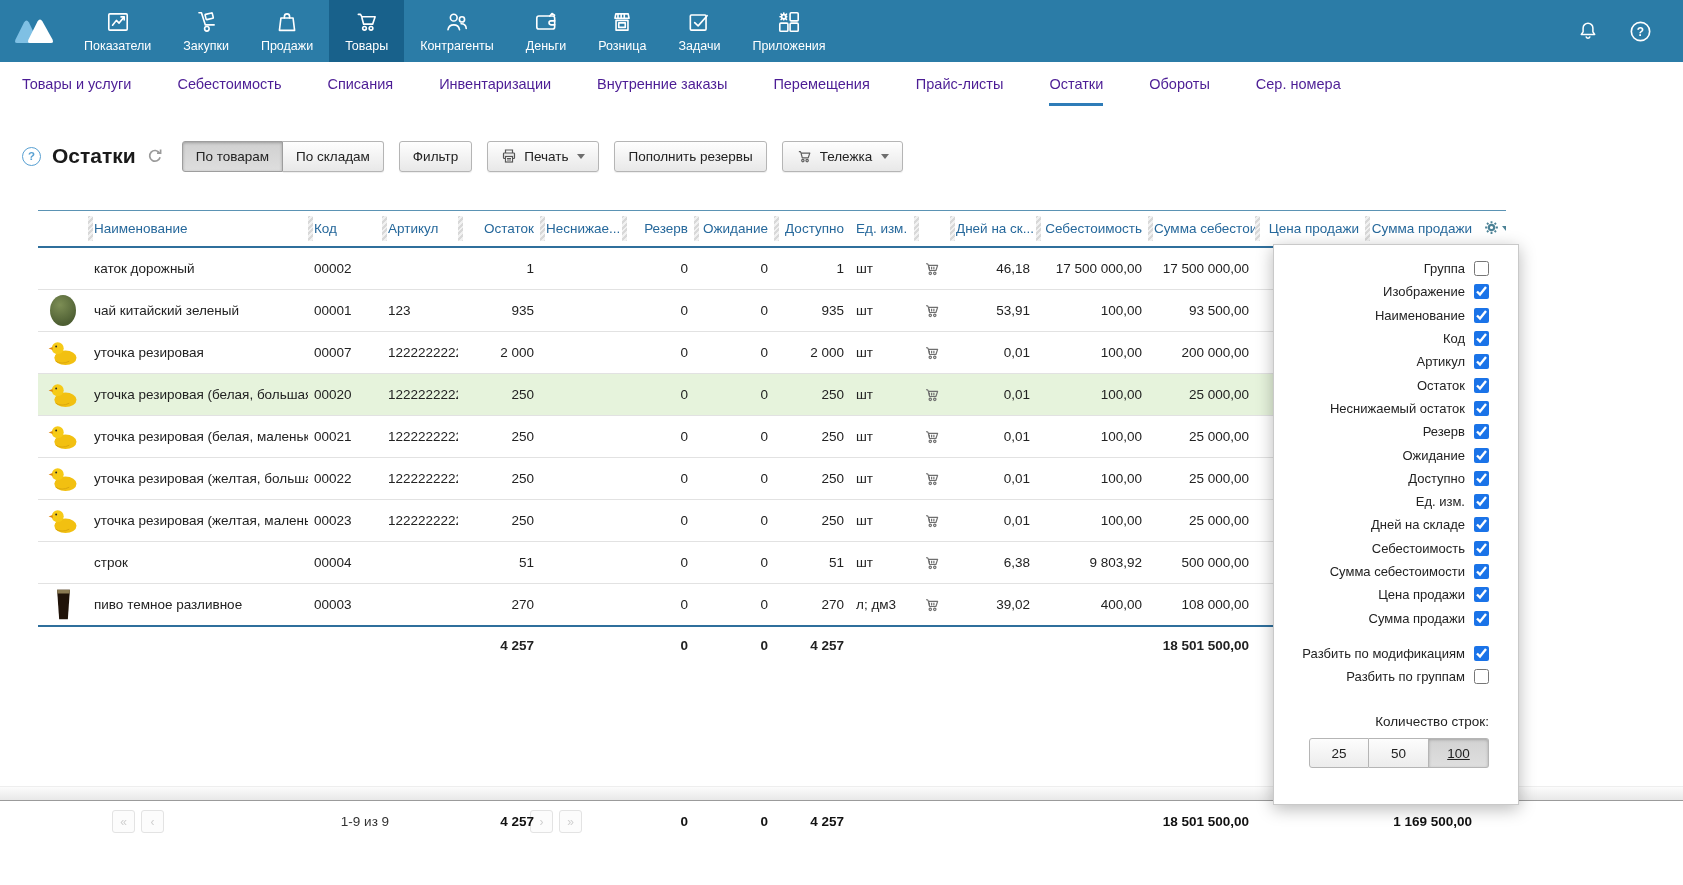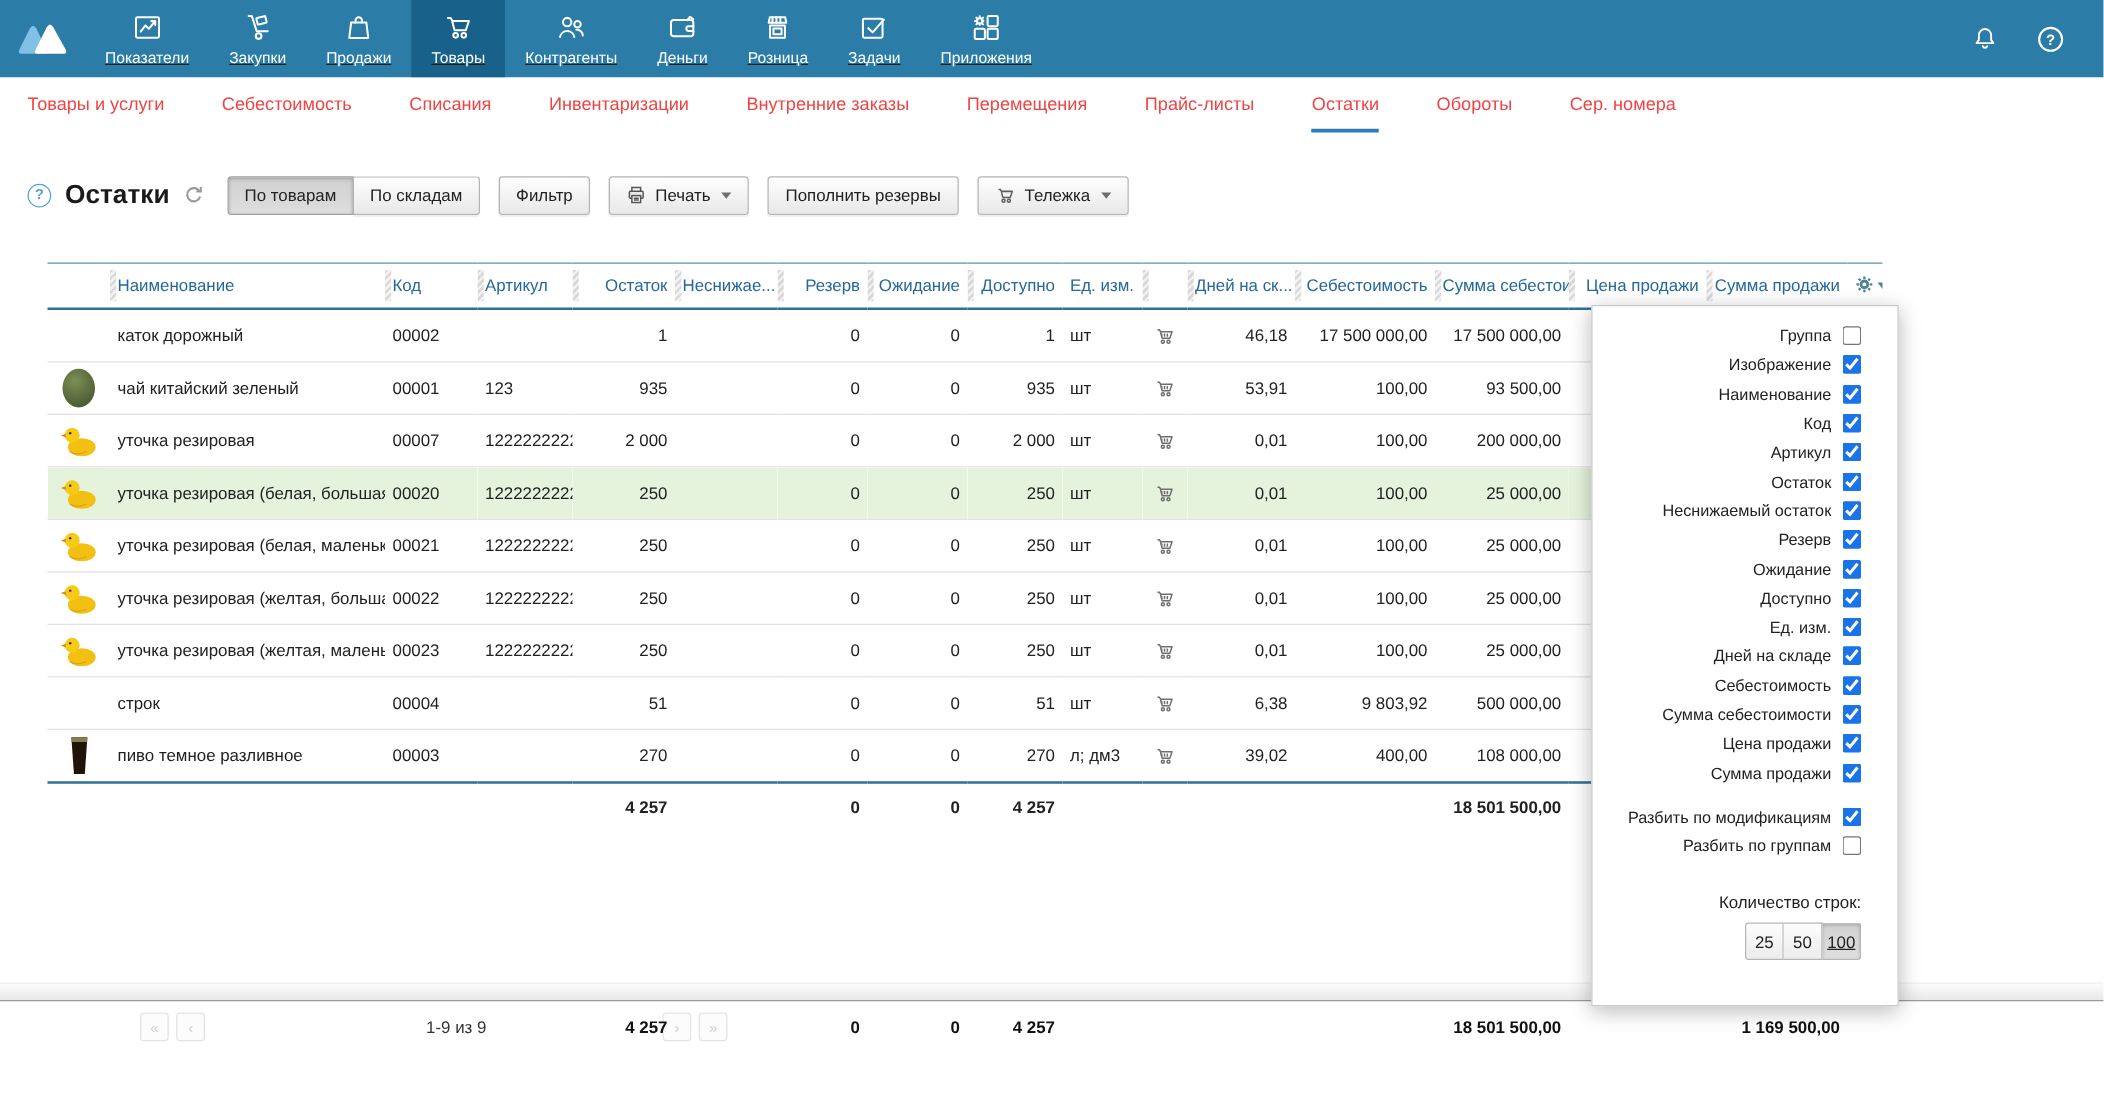--- a/index.html
+++ b/index.html
@@ -2,34 +2,34 @@
 <html><head>
 <meta charset="utf-8">
 <style>
   html,body{margin:0;padding:0;background:#fff;}
   #page{position:relative;width:1683px;height:885px;background:#fff;overflow:hidden;
         font-family:"Liberation Sans",sans-serif;color:#222;}
 
   
   .topnav{position:absolute;left:0;top:0;width:1683px;height:62px;background:#2b7ca7;display:flex;align-items:stretch;}
   .logo{width:68px;display:flex;align-items:center;justify-content:center;}
-  .nav-items{display:flex;align-items:flex-end;text-decoration:underline;}
+  .nav-items{display:flex;align-items:flex-end;}
   .nav-item{display:flex;flex-direction:column;align-items:center;justify-content:flex-end;
             padding:8px 16px 9px;color:#fff;cursor:pointer;}
   .nav-item.active{background:#18618b;}
   .nav-icon{height:27px;display:flex;align-items:flex-end;}
   .nav-icon svg{display:block;width:26px;height:26px;}
   .nav-label{font-size:12.5px;margin-top:4px;white-space:nowrap;}
   .nav-right{margin-left:auto;display:flex;align-items:center;gap:28px;padding-right:30px;}
   .nav-right svg{display:block;}
 
   
   .subnav{position:absolute;left:0;top:62px;width:1683px;height:48px;display:flex;align-items:stretch;
           padding-left:22px;box-sizing:border-box;gap:46px;background:#fff;}
-  .subtab{display:flex;align-items:center;color:#ef4444;font-size:14.5px;cursor:pointer;
+  .subtab{display:flex;align-items:center;color:#4c1d95;font-size:14.5px;cursor:pointer;
           border-bottom:3px solid transparent;box-sizing:border-box;padding-top:2px;height:44px;}
   .subtab.active{border-bottom-color:#2e7cb8;}
 
   
   .toolbar{position:absolute;left:22px;top:140px;display:flex;align-items:center;height:32px;}
   .help-badge{width:17px;height:17px;border:1.5px solid #58a0d2;border-radius:50%;color:#58a0d2;
               font-size:11.5px;font-weight:700;display:flex;align-items:center;justify-content:center;margin-right:11px;cursor:pointer;}
   .page-title{font-size:21px;font-weight:700;color:#1a1a1a;margin-right:11px;}
   .refresh{margin-right:19px;cursor:pointer;display:flex;}
   .btn{height:31px;display:inline-flex;align-items:center;padding:0 13px;border:1px solid #b5b5b5;border-radius:3px;
@@ -66,21 +66,21 @@
 
   
   .panel{position:absolute;left:1273px;top:244px;width:246px;height:561px;background:#fff;border:1px solid #c9c9c9;
          box-shadow:0 4px 16px rgba(0,0,0,.28);z-index:40;box-sizing:border-box;padding:12px 29px 0 14px;}
   .chk-row{display:flex;justify-content:flex-end;align-items:center;gap:9px;height:23.3px;font-size:13px;color:#222;}
   .chk-row label{cursor:pointer;}
   .panel input[type=checkbox]{width:15px;height:15px;accent-color:#1a73e8;margin:0;cursor:pointer;}
   .panel .opts{margin-top:12px;}
   .rows-label{margin-top:26px;text-align:right;font-size:13.5px;color:#222;}
   .count-group{display:flex;justify-content:flex-end;margin-top:9px;}
-  .count-btn{width:31px;height:30px;border:1px solid #b5b5b5;background:linear-gradient(#fdfdfd,#ececec);
+  .count-btn{width:60px;height:30px;border:1px solid #b5b5b5;background:linear-gradient(#fdfdfd,#ececec);
              font-size:13.5px;color:#222;display:flex;align-items:center;justify-content:center;cursor:pointer;box-sizing:border-box;}
   .count-btn:first-child{border-radius:3px 0 0 3px;}
   .count-btn + .count-btn{border-left:none;}
   .count-btn:last-child{border-radius:0 3px 3px 0;}
   .count-btn.active{background:#d6d6d6;background:linear-gradient(#d2d2d2,#dfdfdf);box-shadow:inset 0 1px 3px rgba(0,0,0,.22);text-decoration:underline;}
 
   
   .scrollstrip{position:absolute;left:0;top:786px;width:1683px;height:14px;background:linear-gradient(#fcfcfc,#e7e7e7);border-top:1px solid #eee;}
   .footer{position:absolute;left:0;top:800px;width:1683px;height:85px;background:#fff;border-top:1px solid #9b9b9b;z-index:5;}
   .pg{position:absolute;top:9px;display:flex;gap:6px;}

